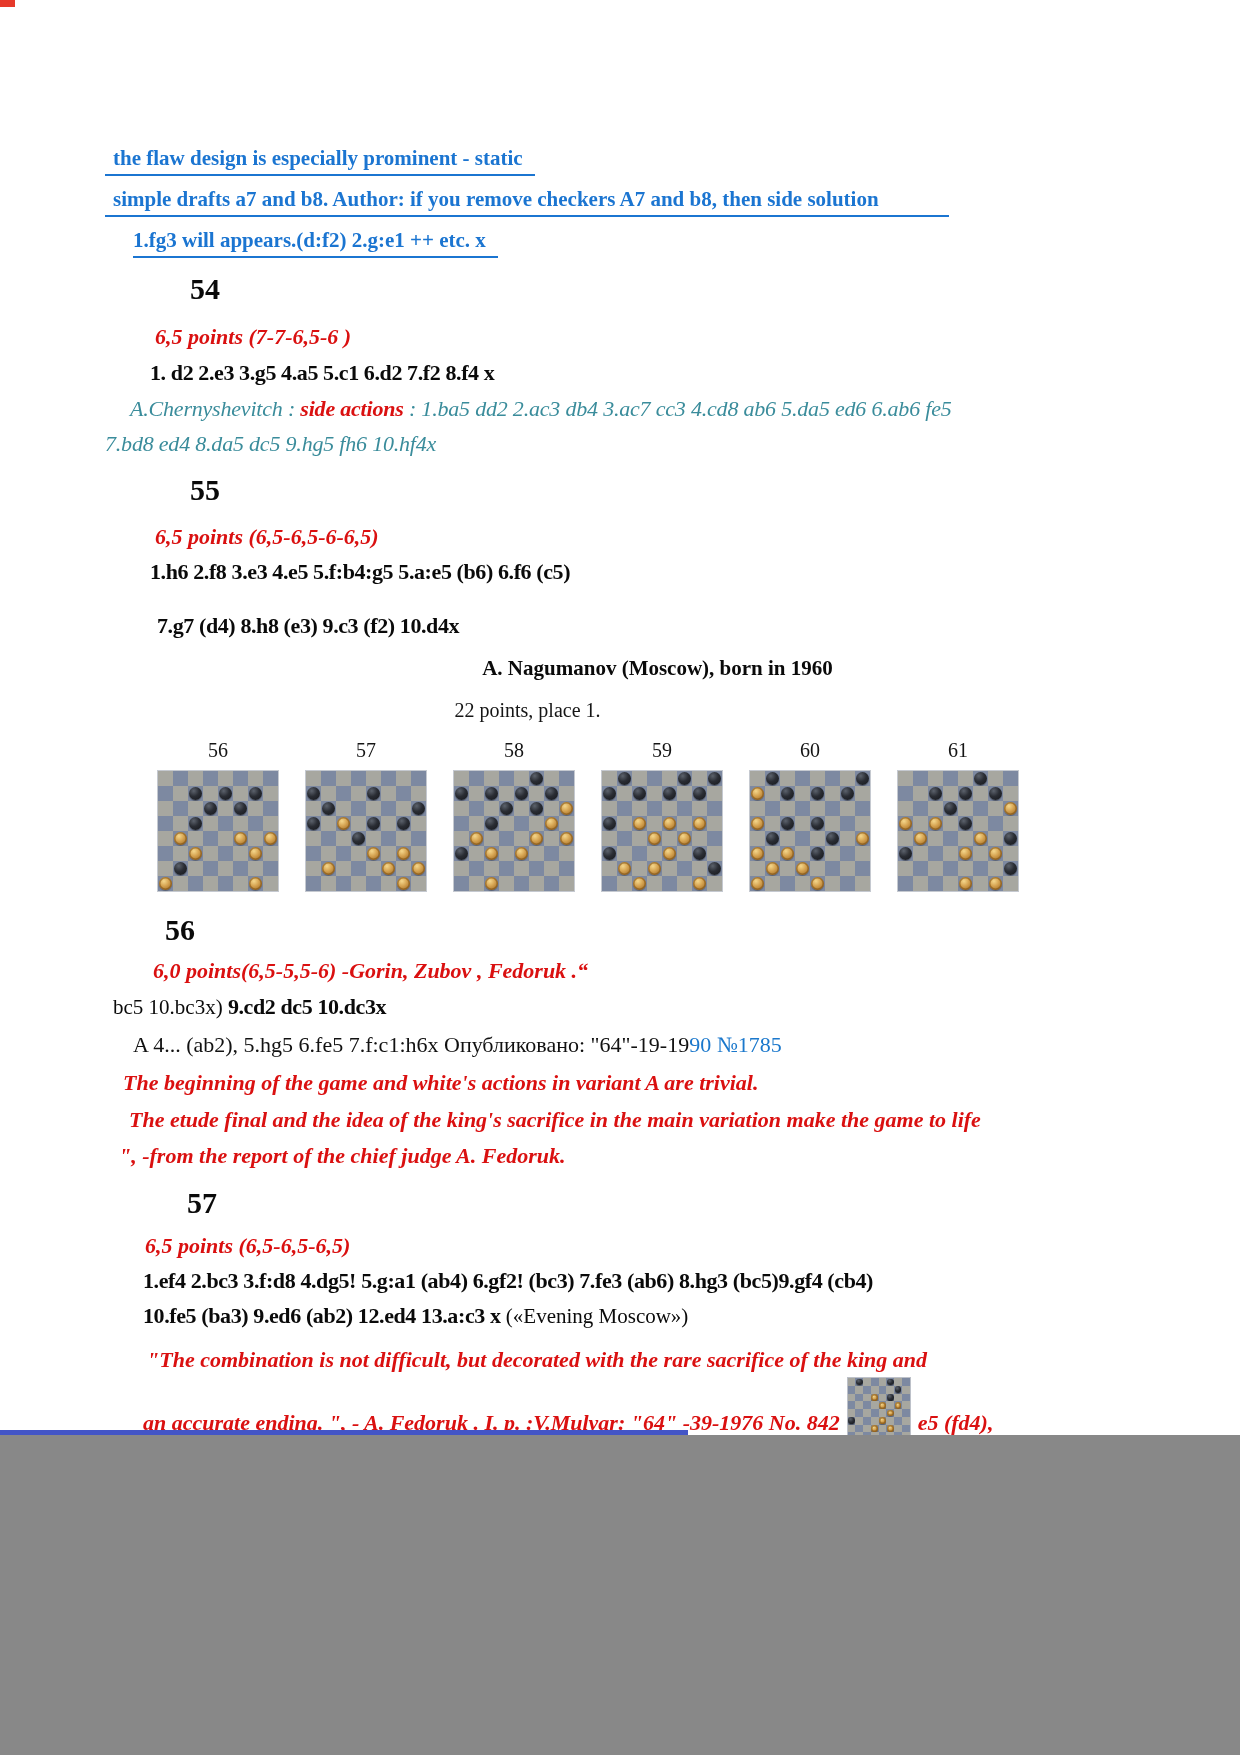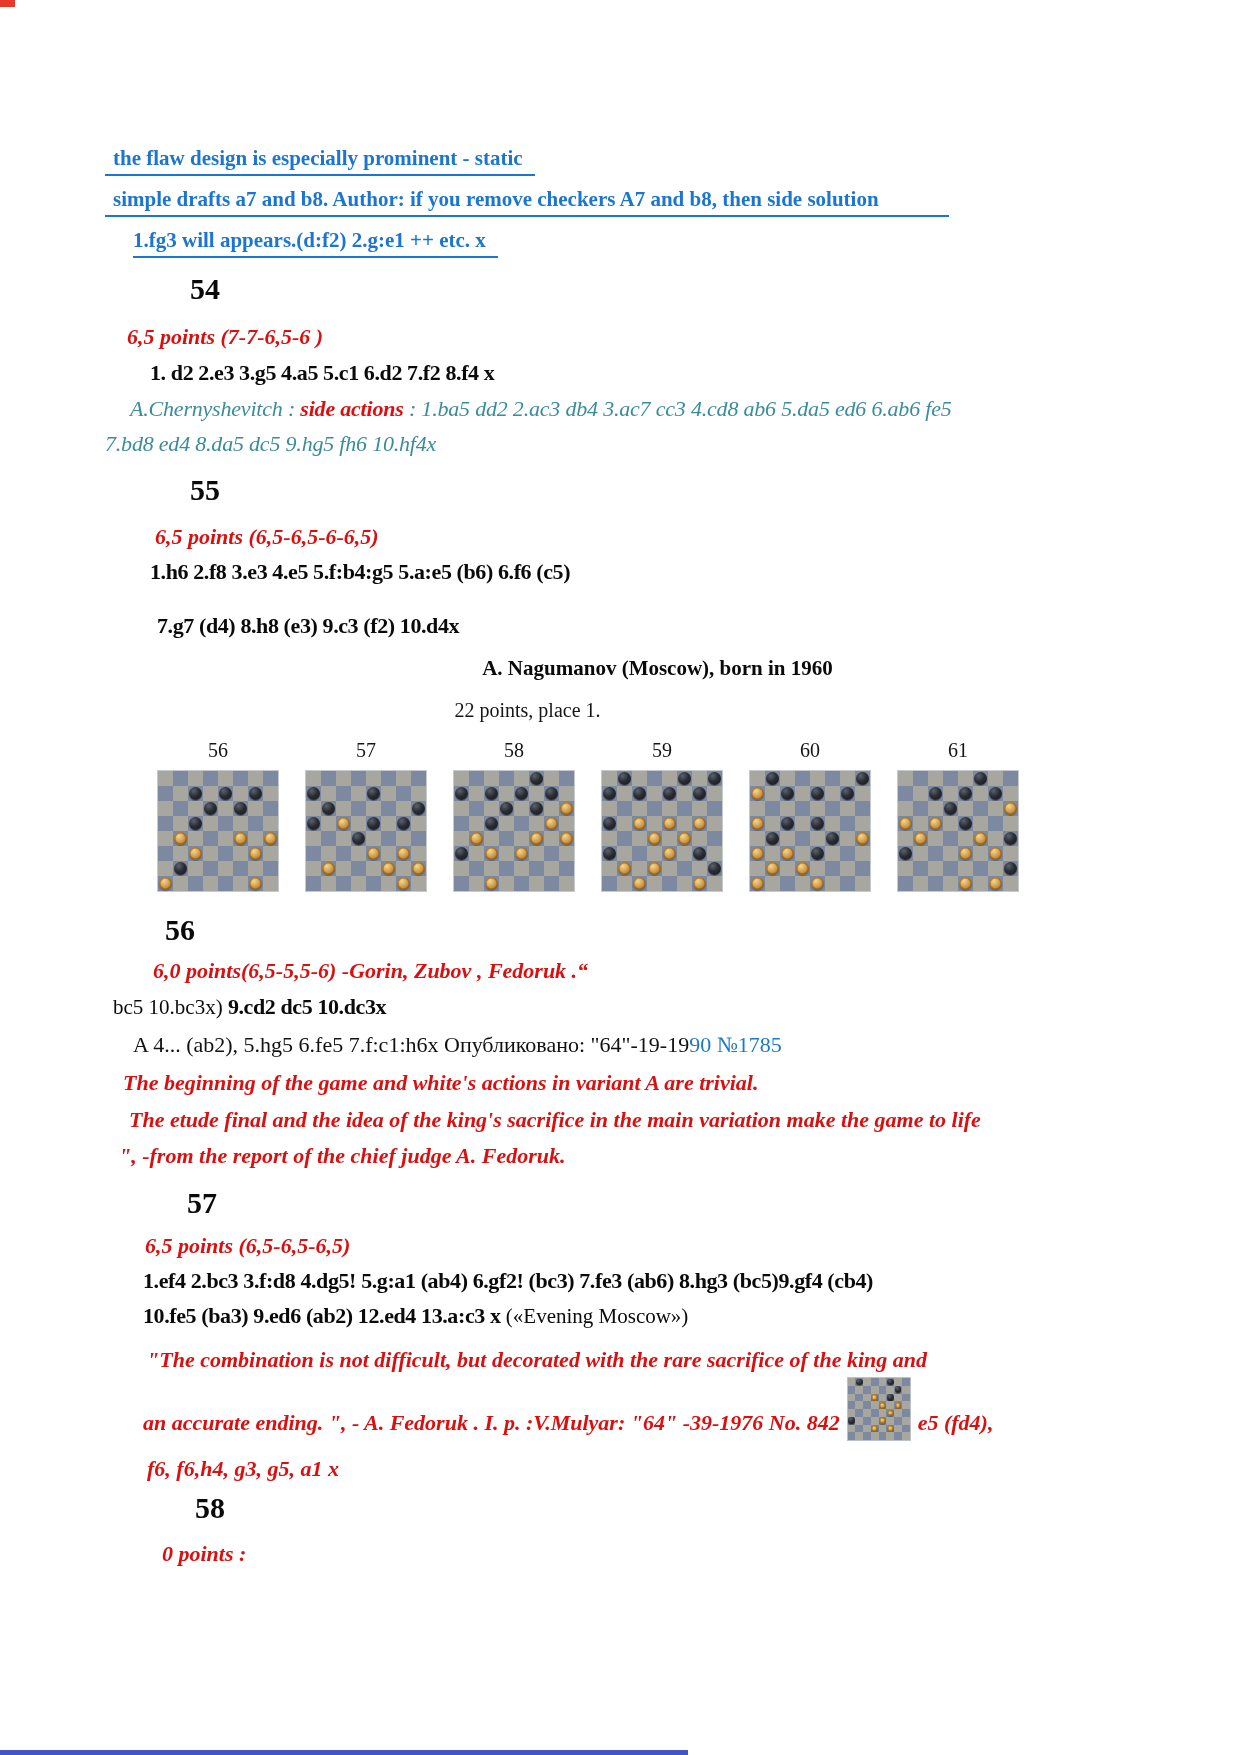--- a/index.html
+++ b/index.html
@@ -1,18 +1,18 @@
 <!DOCTYPE html>
 <html><head>
 <meta charset="utf-8">
 <style>
   html,body{margin:0;padding:0;background:#888;}
   .page{
     position:relative;
-    width:1240px;height:1755px;
+    width:1240px;height:1435px;
     background:#ffffff;
     font-family:"Liberation Serif","DejaVu Serif",serif;
     color:#111;
     overflow:hidden;
     margin:0 auto;
   }
   .content{padding:0 30px 0 105px;}
 
   .t-blue{font-size:21px;font-weight:bold;color:#1b75d1;line-height:30px;}
   .t-blue .ul{display:inline-block;border-bottom:2px solid #1b75d1;padding:0 12px 1px 8px;}
@@ -66,21 +66,21 @@
       <span class="ul">the  flaw design is especially prominent - static</span>
     </div>
     <div class="t-blue nowrap" style="margin-top:8px;">
       <span class="ul wide">simple  drafts   a7 and b8.  Author: if you remove checkers  A7 and b8, then side solution</span>
     </div>
     <div class="t-blue nowrap" style="margin-top:8px;margin-left:28px;">
       <span class="ul" style="padding-left:0;">1.fg3 will  appears.(d:f2) 2.g:e1 ++  etc. x</span>
     </div>
 
     <div class="t-num" style="margin-top:12px;margin-left:85px;">54</div>
-    <div class="t-red" style="margin-top:14px;margin-left:22px;">6,5  points (7-7-6,5-6 )</div>
+    <div class="t-red" style="margin-top:14px;margin-left:50px;">6,5  points (7-7-6,5-6 )</div>
     <div class="t-sol" style="margin-top:6px;margin-left:45px;">1. d2 2.e3 3.g5 4.a5 5.c1 6.d2 7.f2 8.f4 x</div>
     <div class="t-teal nowrap" style="margin-top:6px;margin-left:25px;">
       <span>A.Chernyshevitch : </span><span class="red-seg" style="font-weight:bold;">side actions</span><span> : 1.ba5 dd2 2.ac3 db4 3.ac7 cc3 4.cd8 ab6 5.da5 ed6 6.ab6 fe5</span>
     </div>
     <div class="t-teal nowrap" style="margin-top:5px;">7.bd8 ed4  8.da5 dc5 9.hg5 fh6 10.hf4x</div>
 
     <div class="t-num" style="margin-top:12px;margin-left:85px;">55</div>
     <div class="t-red" style="margin-top:13px;margin-left:50px;">6,5 points (6,5-6,5-6-6,5)</div>
     <div class="t-sol" style="margin-top:5px;margin-left:45px;">1.h6 2.f8 3.e3 4.e5 5.f:b4:g5 5.a:e5 (b6) 6.f6 (c5)</div>
     <div class="t-sol" style="margin-top:24px;margin-left:52px;">7.g7 (d4) 8.h8 (e3) 9.c3 (f2) 10.d4x</div>

